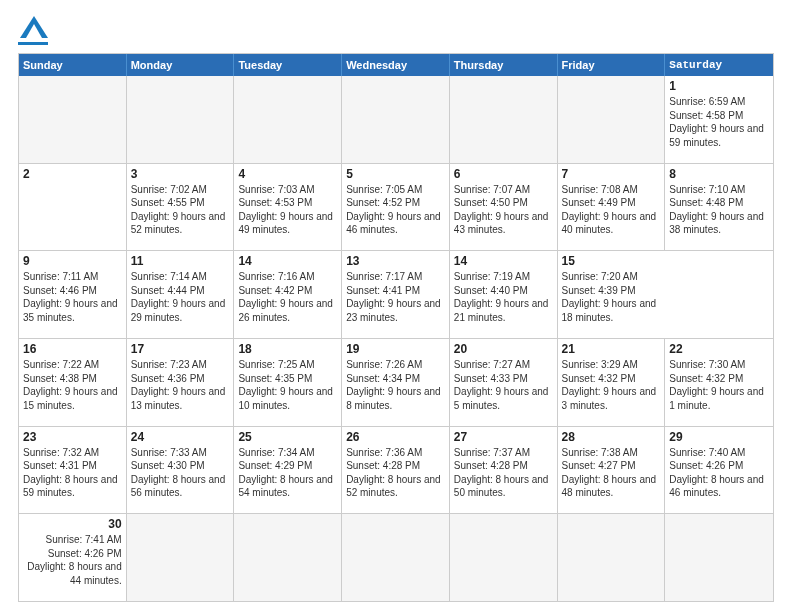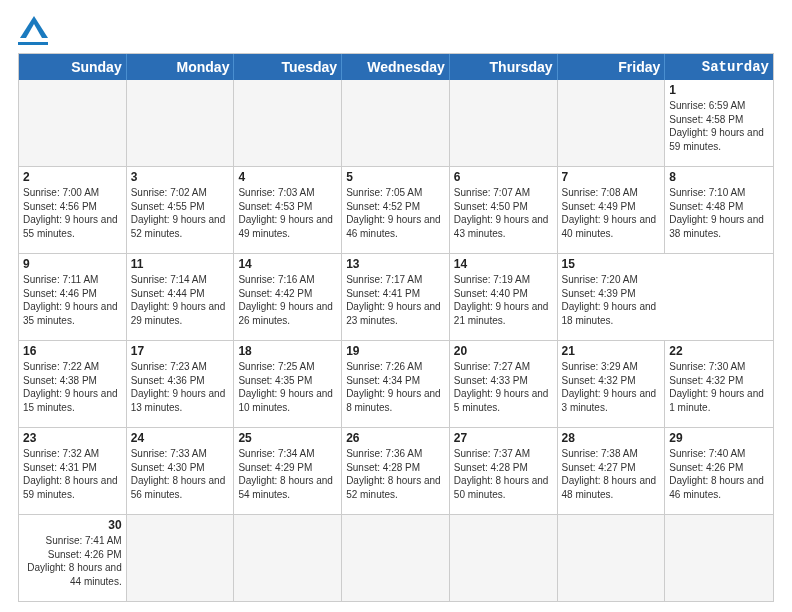--- a/index.html
+++ b/index.html
@@ -70,24 +70,24 @@
       flex-direction: column;
       border: 1px solid #ccc;
     }
     .cal-header {
       display: grid;
       grid-template-columns: repeat(7, 1fr);
       background: #2a6db5;
     }
     .cal-header-cell {
       color: #fff;
-      font-size: 14px;
+      font-size: 11px;
       font-weight: bold;
       padding: 5px 4px;
-      text-align: right;
+      text-align: left;
       border-right: 1px solid #4a8fd0;
     }
     .cal-header-cell:last-child { border-right: none; font-family: Liberation Mono, monospace; }
     .cal-body {
       flex: 1;
       display: flex;
       flex-direction: column;
     }
     .cal-row {
       display: grid;
@@ -164,24 +164,20 @@
             <span class="day-num">1</span>
             <div class="day-info">Sunrise: 6:59 AM
 Sunset: 4:58 PM
 Daylight: 9 hours
 and 59 minutes.</div>
           </div>
         </div>
         <div class="cal-row">
           <div class="cal-cell">
             <span class="day-num">2</span>
-            <div class="day-info">Sunrise: 7:00 AM
-Sunset: 4:56 PM
-Daylight: 9 hours
-and 55 minutes.</div>
           </div>
           <div class="cal-cell">
             <span class="day-num">3</span>
             <div class="day-info">Sunrise: 7:02 AM
 Sunset: 4:55 PM
 Daylight: 9 hours
 and 52 minutes.</div>
           </div>
           <div class="cal-cell">
             <span class="day-num">4</span>

